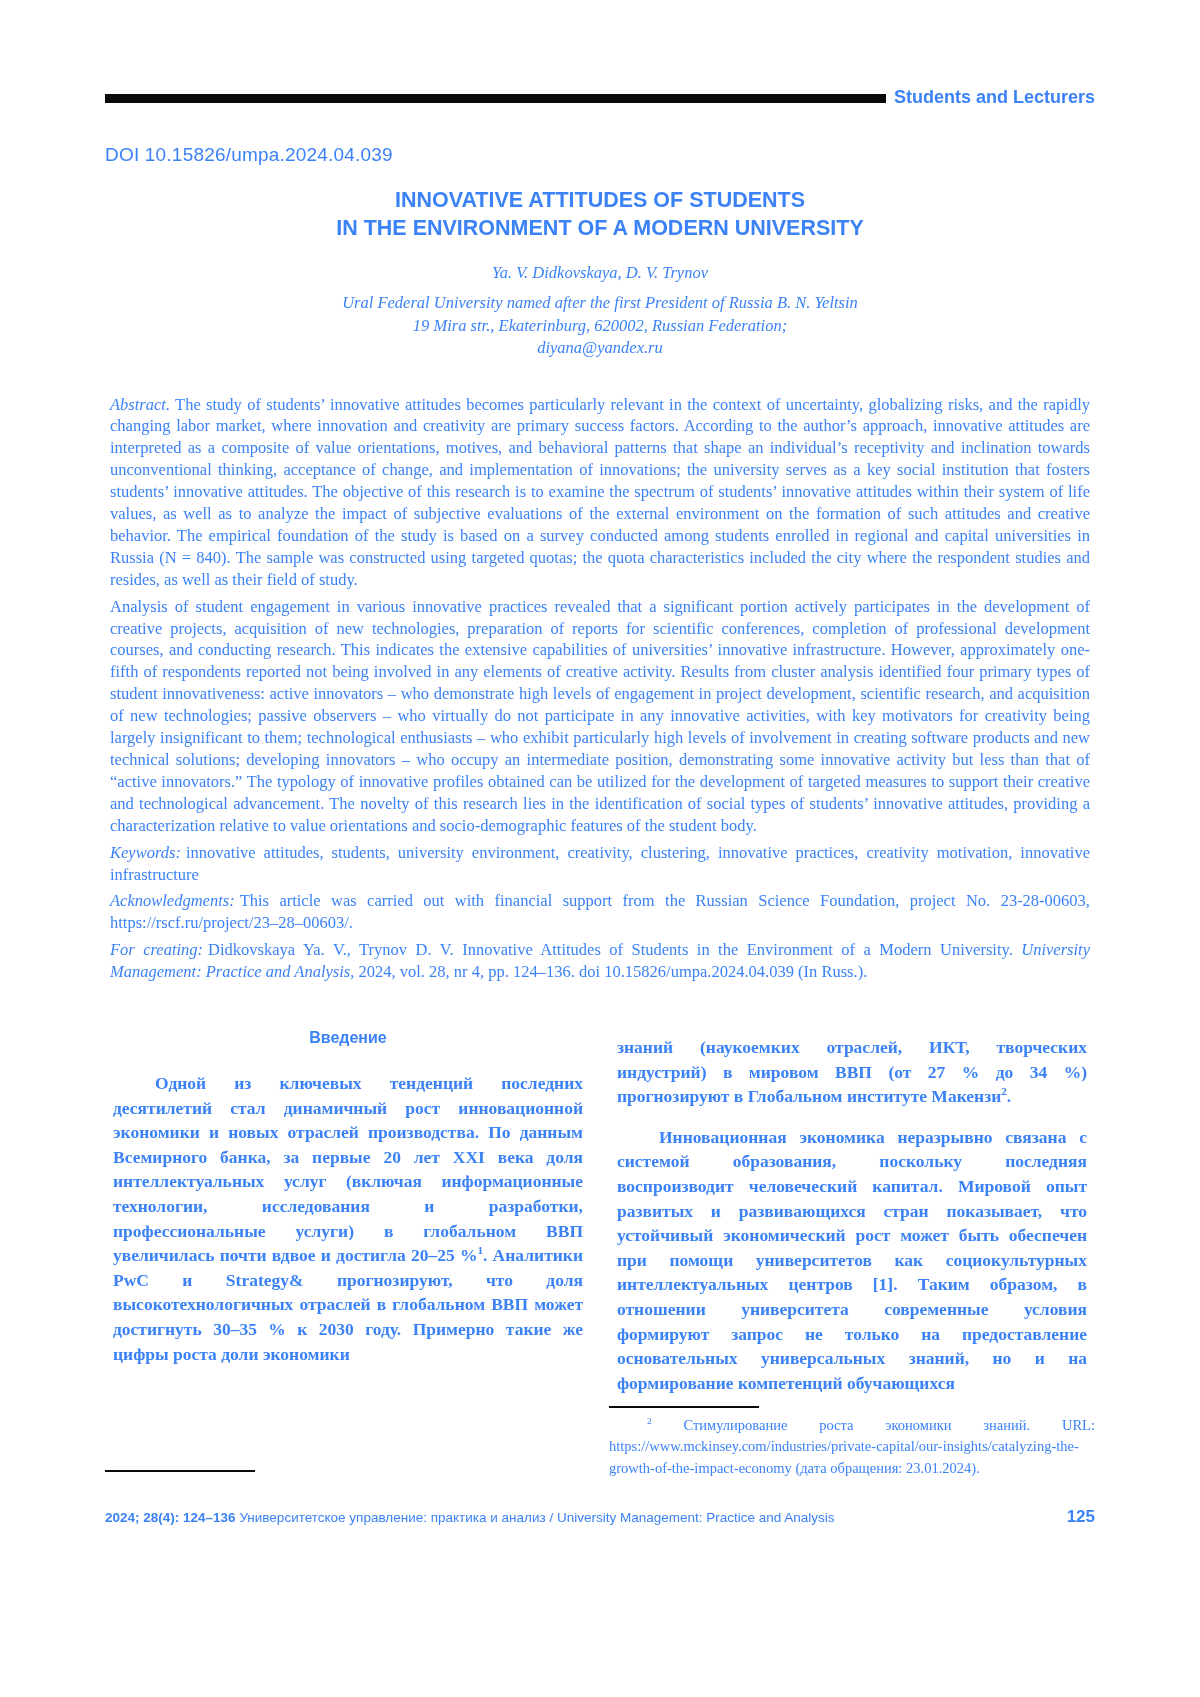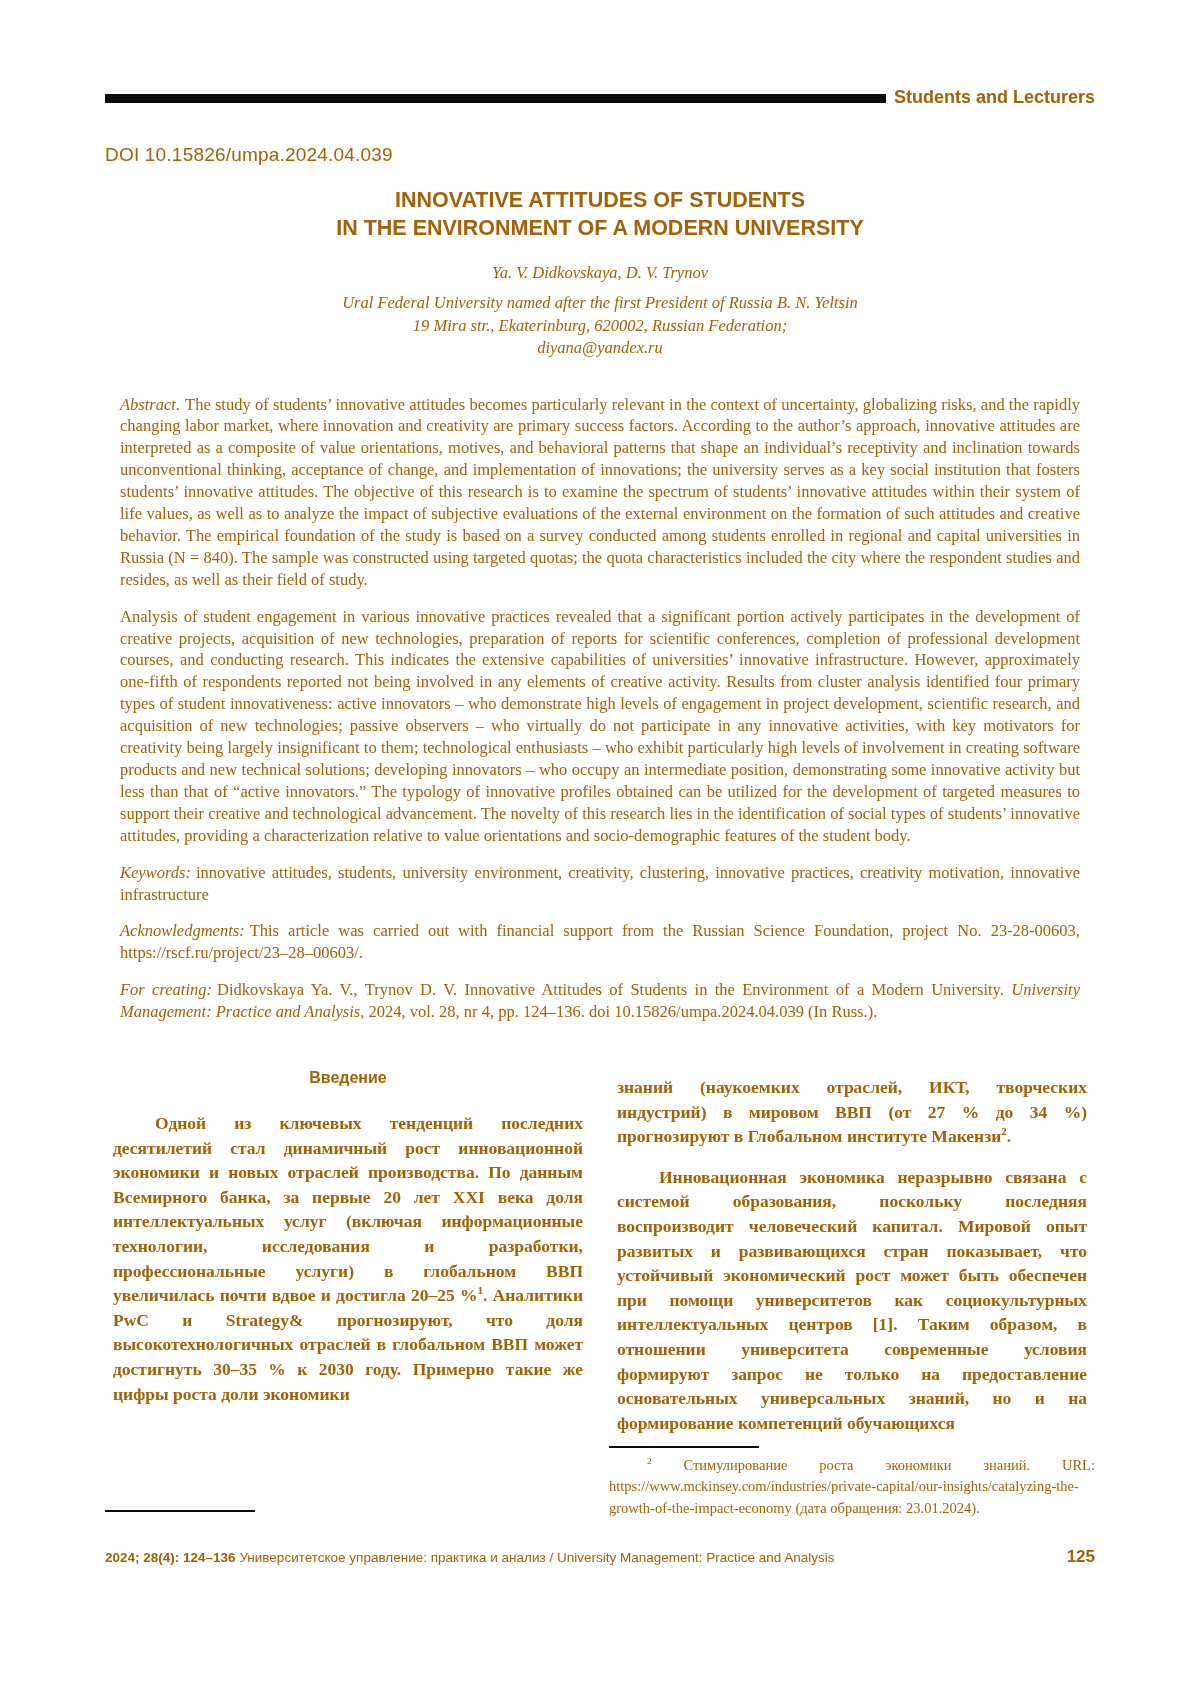--- a/index.html
+++ b/index.html
@@ -2,21 +2,21 @@
 <html lang="en"><head>
 <meta charset="utf-8">
 <style>
   html, body { margin: 0; padding: 0; background: #ffffff; }
   .page {
     position: relative;
     width: 1200px;
     height: 1697px;
     margin: 0 auto;
     background: #ffffff;
-    color: #a16207;
+    color: #3b82f6;
     box-sizing: border-box;
     padding: 88px 105px 0 105px;
     overflow: hidden;
     font-family: "Liberation Serif", serif;
   }
   
   .header-row { display: flex; align-items: flex-end; }
   .header-rule { flex: 1 1 auto; height: 9px; background: #0a0a0a; margin-bottom: 3px; margin-right: 8px; }
   .section-label {
     font-family: "Liberation Sans", sans-serif;
@@ -40,21 +40,21 @@
   .affiliation {
     margin-top: 9px; text-align: center;
     font-style: italic; font-size: 16.5px; line-height: 22.5px;
   }
   
   .abstract {
     margin-top: 34px;
     font-size: 16.5px; line-height: 21.9px;
     text-align: justify;
   }
-  .abstract p { margin: 15px; }
+  .abstract p { margin: 5px; }
   .lead { font-style: italic; margin-right: 5px; }
   .it { font-style: italic; }
   
   .columns { margin-top: 44px; display: flex; gap: 18px; }
   .col { flex: 1 1 0; display: flex; flex-direction: column; height: 454px; }
   .intro-heading {
     font-family: "Liberation Sans", sans-serif;
     font-weight: bold; font-size: 16px; text-align: center;
     margin: 2px 0 16px 0;
   }

